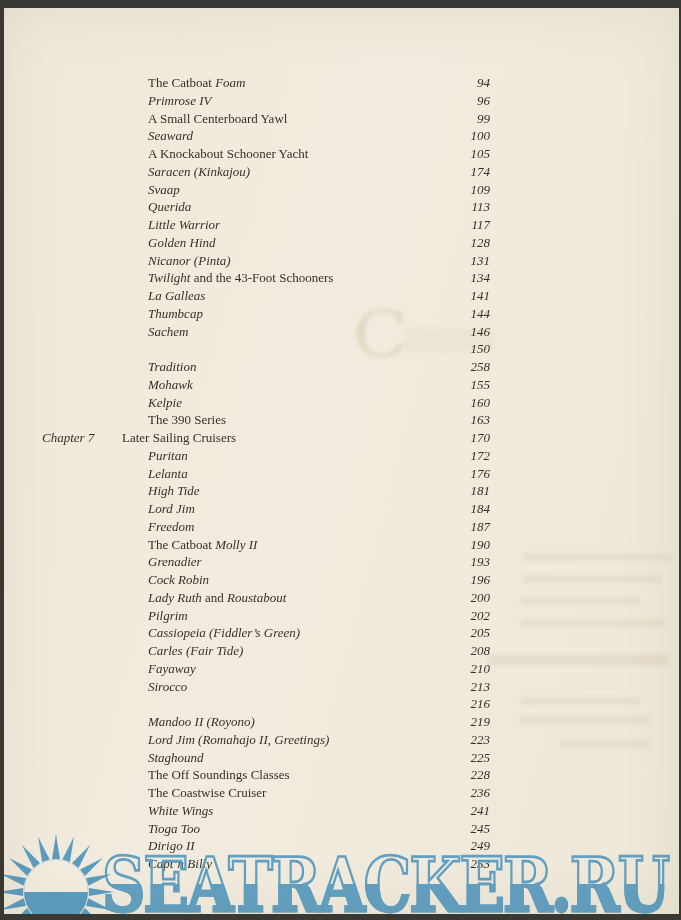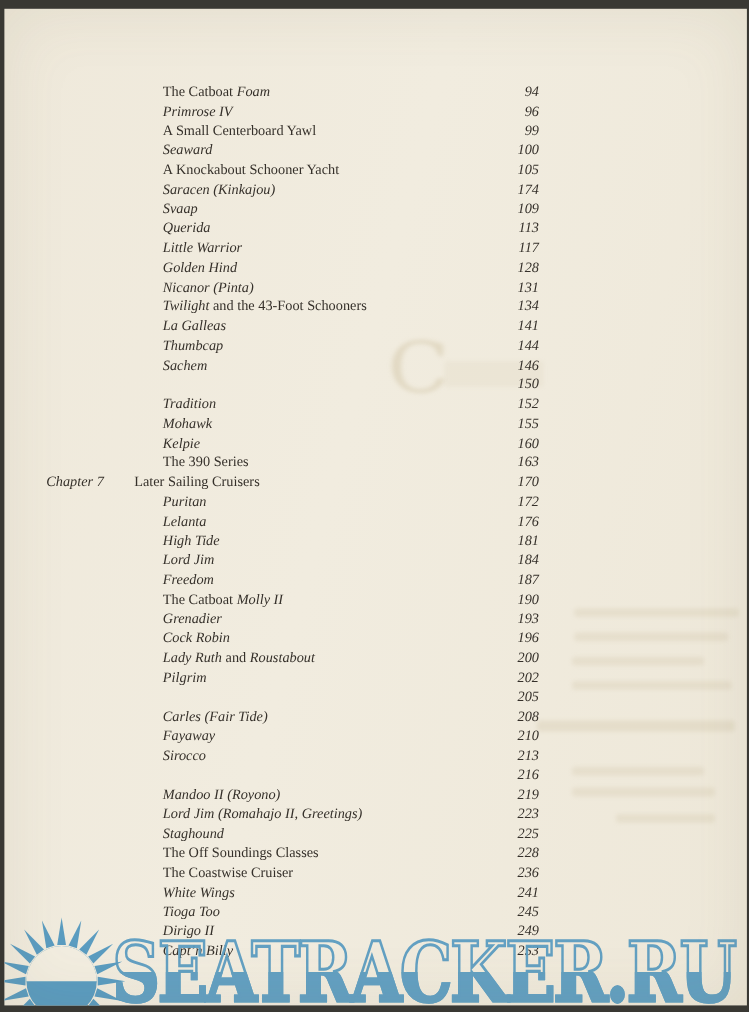--- a/index.html
+++ b/index.html
@@ -176,21 +176,21 @@
       </div>
       <div class="toc-row">
         <span class="title"><i>Sachem</i></span>
         <span class="pg">146</span>
       </div>
       <div class="toc-row">
         <span class="pg">150</span>
       </div>
       <div class="toc-row">
         <span class="title"><i>Tradition</i></span>
-        <span class="pg">152</span>
+        <span class="pg">258</span>
       </div>
       <div class="toc-row">
         <span class="title"><i>Mohawk</i></span>
         <span class="pg">155</span>
       </div>
       <div class="toc-row">
         <span class="title"><i>Kelpie</i></span>
         <span class="pg">160</span>
       </div>
       <div class="toc-row">
@@ -236,20 +236,21 @@
       </div>
       <div class="toc-row">
         <span class="title"><i>Lady Ruth</i><span> and </span><i>Roustabout</i></span>
         <span class="pg">200</span>
       </div>
       <div class="toc-row">
         <span class="title"><i>Pilgrim</i></span>
         <span class="pg">202</span>
       </div>
       <div class="toc-row">
+        <span class="title"><i>Cassiopeia (Fiddler’s Green)</i></span>
         <span class="pg">205</span>
       </div>
       <div class="toc-row">
         <span class="title"><i>Carles (Fair Tide)</i></span>
         <span class="pg">208</span>
       </div>
       <div class="toc-row">
         <span class="title"><i>Fayaway</i></span>
         <span class="pg">210</span>
       </div>

